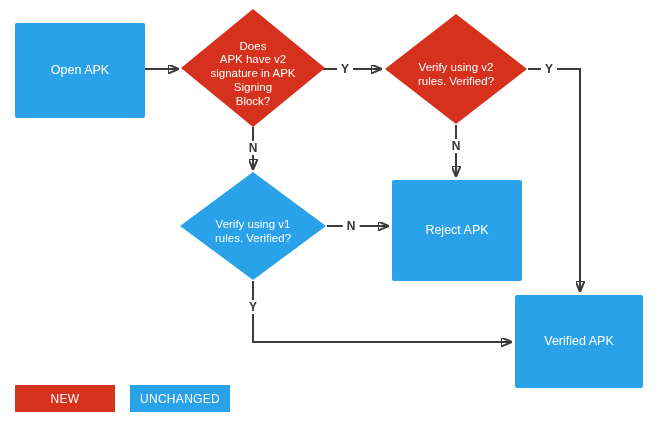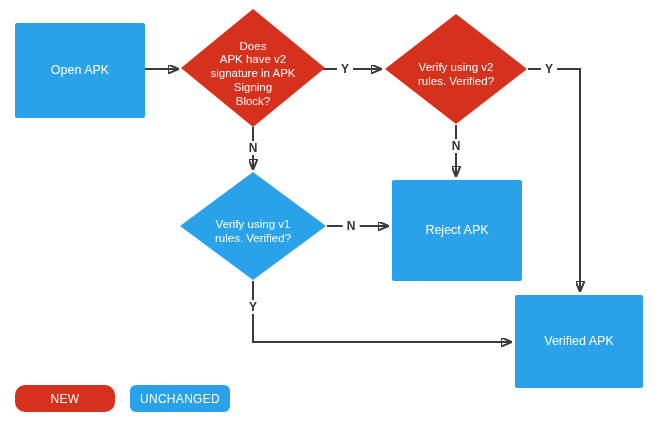--- a/index.html
+++ b/index.html
@@ -55,22 +55,22 @@
     color:#ffffff;font-size:12px;letter-spacing:.3px;
   }
 
   
   #n-open    {left:15px;  top:23px;  width:130px; height:95px;}
   #n-v2check {left:181px; top:9px;   width:144px; height:118px;}
   #n-verifyv2{left:385px; top:14px;  width:142px; height:110px;}
   #n-verifyv1{left:180px; top:172px; width:146px; height:108px;justify-content:center;}
   #n-reject  {left:392px; top:180px; width:130px; height:101px;text-align:right;}
   #n-install {left:515px; top:295px; width:128px; height:93px;}
-  #lg-new      {left:15px;  top:385px;border-radius:10px;}
-  #lg-unchanged{left:130px; top:385px;border-radius:6px;}
+  #lg-new      {left:15px;  top:385px;}
+  #lg-unchanged{left:130px; top:385px;}
 </style>
 </head>
 <body>
 
 <div class="canvas">
 
   <svg class="edges" viewBox="0 0 657 427" xmlns="http://www.w3.org/2000/svg">
     <defs>
       <marker id="arrow" markerWidth="11" markerHeight="9" refX="9" refY="4.5" orient="auto" markerUnits="userSpaceOnUse">
         <path d="M0,0 L11,4.5 L0,9 z" fill="#3b3b3b" stroke="none"></path>

